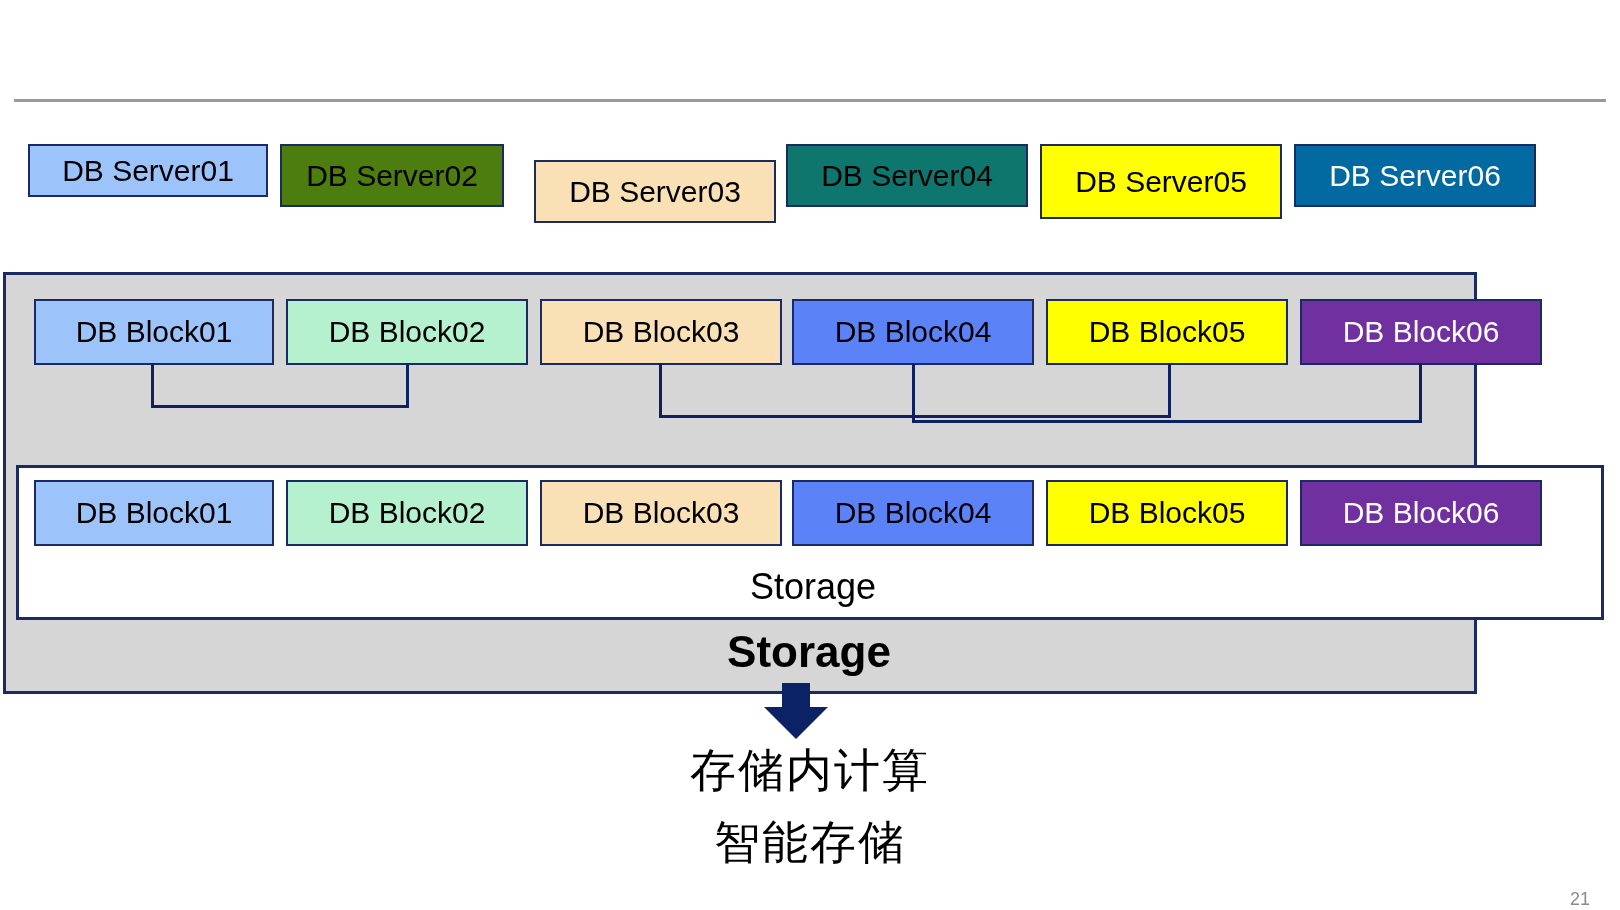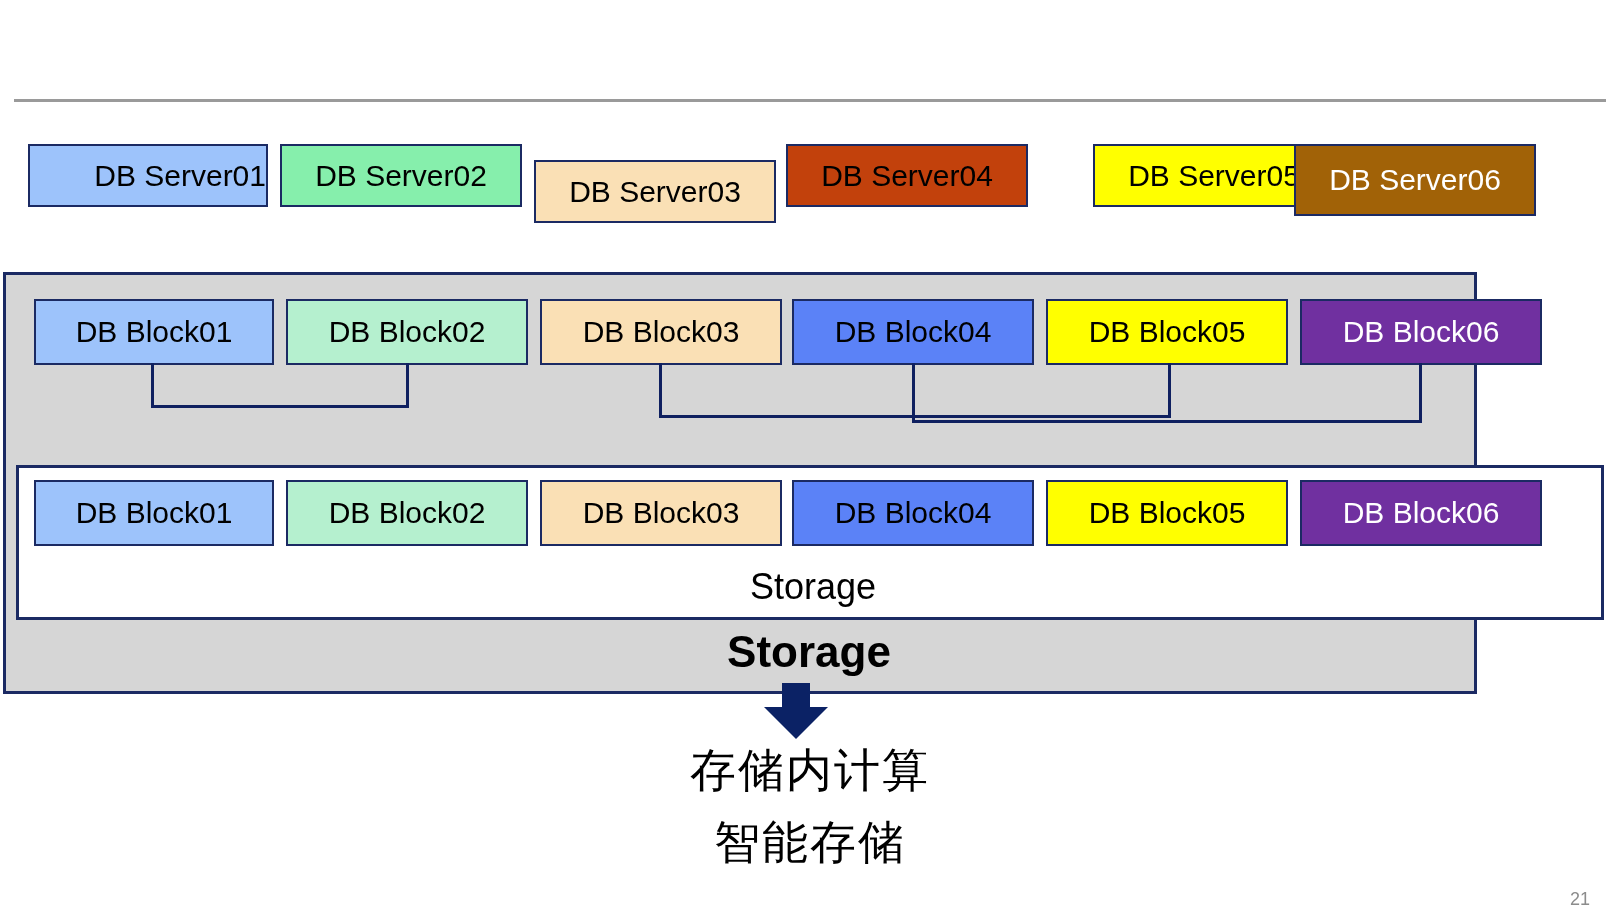--- a/index.html
+++ b/index.html
@@ -91,36 +91,36 @@
   }
 </style>
 </head>
 <body>
 
 <div class="slide">
 
   <div class="title-rule"></div>
 
   <div id="server-row" style="position: absolute; left: 0px; top: 0px; width: 1620px; height: 220px;">
-      <div class="box" style="left: 28px; top: 144px; width: 240px; height: 63px; background: rgb(157, 195, 251); color: rgb(0, 0, 0); justify-content: flex-end;">
+      <div class="box" style="left: 28px; top: 144px; width: 240px; height: 53px; background: rgb(157, 195, 251); color: rgb(0, 0, 0);">
         <span>DB Server01</span>
       </div>
-      <div class="box" style="left: 280px; top: 144px; width: 242px; height: 63px; background: #86efac; color: rgb(0, 0, 0);">
+      <div class="box" style="left: 280px; top: 144px; width: 224px; height: 63px; background: #4d7c0f; color: rgb(0, 0, 0);">
         <span>DB Server02</span>
       </div>
       <div class="box" style="left: 534px; top: 144px; width: 242px; height: 63px; background: rgb(250, 224, 181); color: rgb(0, 0, 0); margin-top: 16px;">
         <span>DB Server03</span>
       </div>
-      <div class="box" style="left: 786px; top: 144px; width: 242px; height: 63px; background: #c2410c; color: rgb(0, 0, 0);">
+      <div class="box" style="left: 786px; top: 144px; width: 242px; height: 63px; background: #0f766e; color: rgb(0, 0, 0);">
         <span>DB Server04</span>
       </div>
-      <div class="box" style="left: 1093px; top: 144px; width: 242px; height: 63px; background: rgb(255, 255, 0); color: rgb(0, 0, 0);">
+      <div class="box" style="left: 1040px; top: 144px; width: 242px; height: 75px; background: rgb(255, 255, 0); color: rgb(0, 0, 0);">
         <span>DB Server05</span>
       </div>
-      <div class="box white-text" style="left: 1294px; top: 144px; width: 242px; height: 72px; background: #a16207; color: rgb(255, 255, 255);">
+      <div class="box white-text" style="left: 1294px; top: 144px; width: 242px; height: 63px; background: #0369a1; color: rgb(255, 255, 255);">
         <span>DB Server06</span>
       </div>
     </div>
 
   <div class="storage-container">
 
     <div id="primary-row" style="position: absolute; left: 0px; top: 0px; width: 1606px; height: 180px;">
         <div class="box" style="left: 28px; top: 24px; width: 240px; height: 66px; background: rgb(157, 195, 251); color: rgb(0, 0, 0);">
           <span>DB Block01</span>
         </div>

